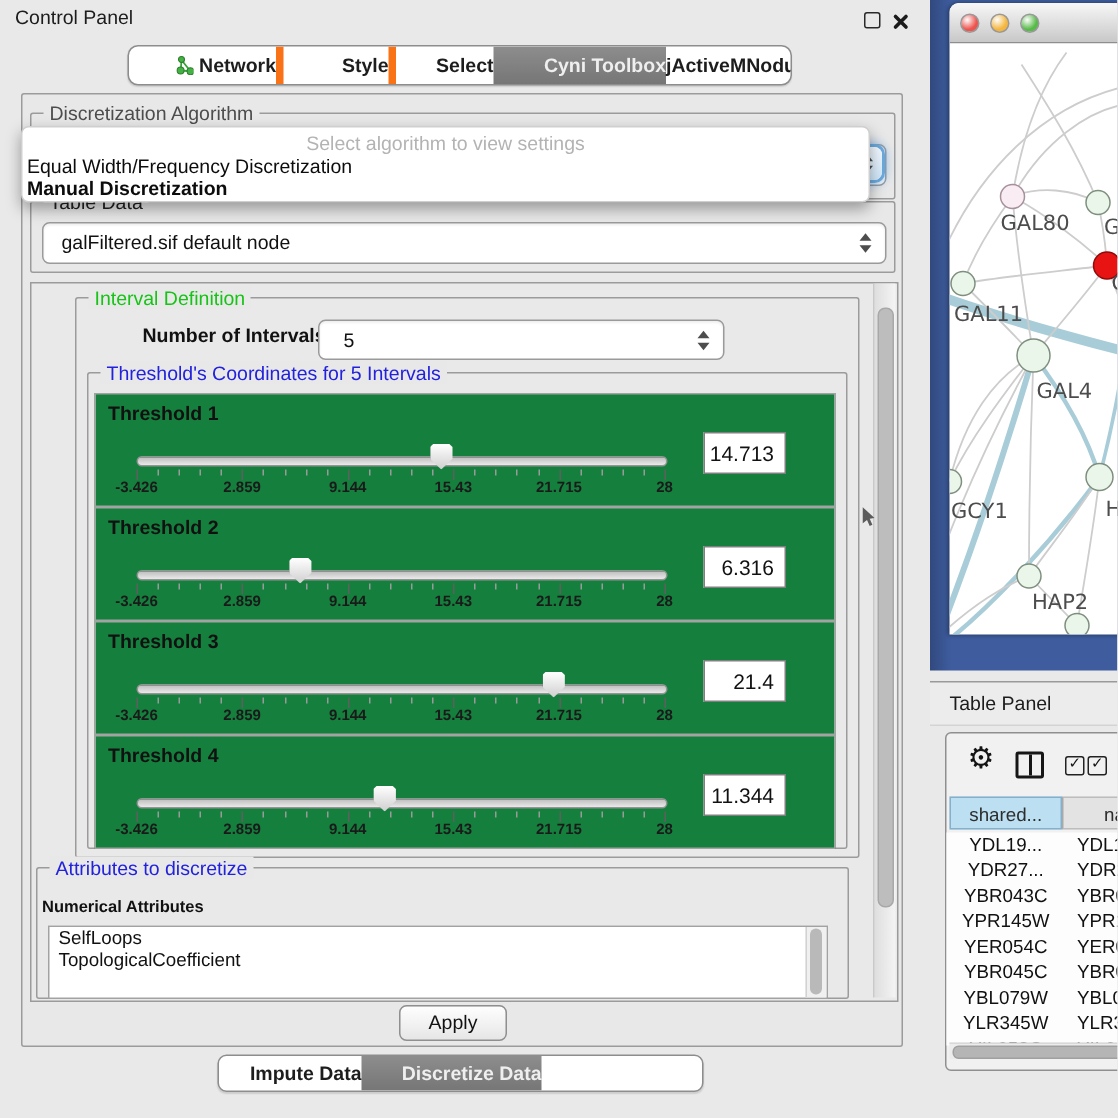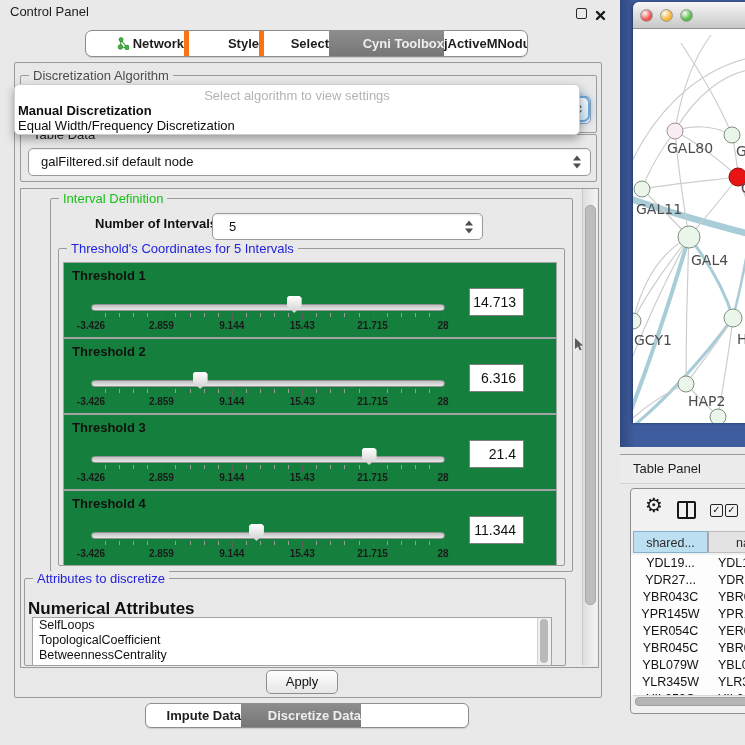--- a/index.html
+++ b/index.html
@@ -58,21 +58,21 @@
              clip-path:polygon(0% 12%,14% 0%,86% 0%,100% 12%,100% 58%,50% 100%,0% 58%);
              filter:drop-shadow(0 0 1px #777);}
   .thr-ticks{position:absolute;left:27px;top:50px;width:353px;height:8px;}
   .thr-ticks .tick{position:absolute;top:0;width:1px;height:4px;background:#9a9a9a;}
   .thr-ticks .tick.major{height:7px;background:#5f5f5f;}
   .thr-ticklabels{position:absolute;left:0;top:57px;width:100%;height:12px;}
   .thr-ticklabels span{position:absolute;width:60px;text-align:center;font-size:10px;font-weight:bold;color:#1a1a1a;}
   .thr-value{position:absolute;left:405px;top:25px;width:55px;height:28px;border:1px solid #7f7f7f;background:#fff;
              font-family:"Liberation Sans",sans-serif;font-size:14px;color:#111;text-align:right;padding:0 7px 0 0;box-sizing:border-box;}
   
-  .attr-title{position:absolute;left:28px;top:599px;font-size:17px;font-weight:bold;color:#111;}
+  .attr-title{position:absolute;left:28px;top:599px;font-size:11px;font-weight:bold;color:#111;}
   .attr-list{position:absolute;left:32px;top:617px;width:518px;height:47px;background:#fff;border:1px solid #a2a2a2;overflow:hidden;}
   .attr-item{font-size:12.5px;line-height:15px;padding-left:6px;color:#111;white-space:nowrap;}
   .attr-scroll{position:absolute;right:0;top:0;bottom:0;width:13px;background:#f0f0f0;border-left:1px solid #d2d2d2;}
   .attr-scroll .vthumb{position:absolute;left:2px;top:1px;width:8px;height:44px;border-radius:4px;background:#b9b9b9;}
   
   .apply-btn{position:absolute;left:266px;top:670px;width:70px;height:22px;border:1px solid #8f8f8f;border-radius:5px;
              background:linear-gradient(#fefefe,#e6e6e6);font-size:13px;color:#111;text-align:center;line-height:22px;}
   
   .bottom-tabs{position:absolute;left:145px;top:703px;width:322px;height:23px;display:flex;border:1px solid #8d8d8d;
                border-radius:6px;background:#fff;overflow:hidden;box-shadow:0 1px 1px rgba(0,0,0,.12);}
@@ -148,22 +148,22 @@
       <span class="legend gray">Discretization Algorithm</span>
     </div>
     <div class="combo" style="left:28px;top:96px;width:561px">
       <span class="combo-cap">
         <span class="stepper" style="right:5px"></span>
       </span>
     </div>
 
     <div class="popup">
       <div class="hint">Select algorithm to view settings</div>
+      <div class="opt">Equal Width/Frequency Discretization</div>
       <div class="opt b">Manual Discretization</div>
-      <div class="opt">Equal Width/Frequency Discretization</div>
     </div>
 
     <div class="group" style="left:20px;top:134px;width:575px;height:46px">
       <span class="legend">Table Data</span>
     </div>
     <div class="combo" style="left:28px;top:148px;width:561px">
       <span class="cval">galFiltered.sif default node</span>
       <span class="stepper"></span>
     </div>
 
@@ -355,21 +355,20 @@
     </div>
 
     <div class="group" style="left:24px;top:578px;width:540px;height:86px">
       <span class="legend blue">Attributes to discretize</span>
     </div>
     <span class="attr-title">Numerical Attributes</span>
     <div class="attr-list">
       <div class="attr-list-items">
           <div class="attr-item">SelfLoops</div>
           <div class="attr-item">TopologicalCoefficient</div>
-          <div class="attr-item">BetweennessCentrality</div>
         </div>
       <div class="attr-scroll">
           <div class="vthumb"></div>
         </div>
     </div>
 
     <div class="apply-btn">Apply</div>
 
     <div class="bottom-tabs">
       <div class="seg" style="width:95px"><span>Impute Data</span></div>

